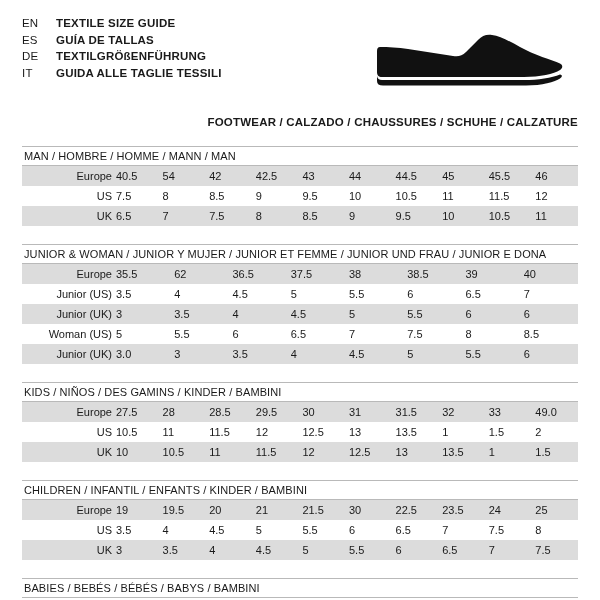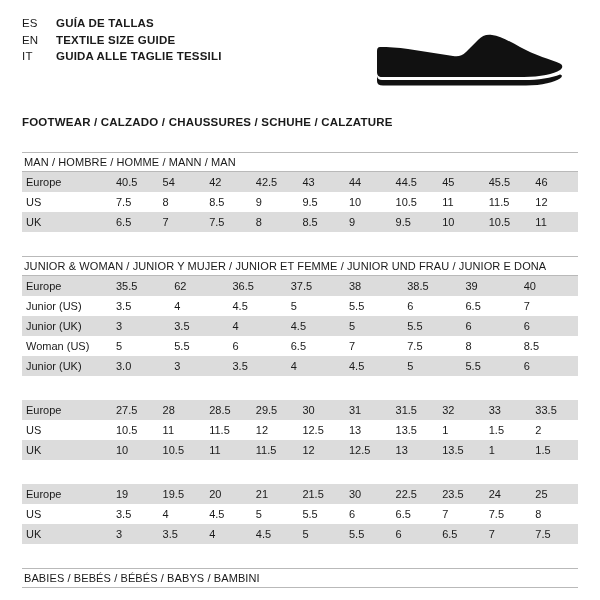--- a/index.html
+++ b/index.html
@@ -49,25 +49,26 @@
   .shoe-wrap {
     margin-right: 14px;
     margin-top: 16px;
   }
 
   .section-title {
     font-weight: bold;
     font-size: 11.5px;
     letter-spacing: 0.2px;
     margin-top: 18px;
+    text-align: right;
   }
 
   
   .group {
-    margin-top: 24px;
+    margin-top: 18px;
   }
   .group-title {
     font-size: 11px;
     font-weight: normal;
     letter-spacing: 0.1px;
     border-top: 1px solid #b9b9b9;
     border-bottom: 1px solid #b9b9b9;
     padding: 3px 2px 3px 2px;
   }
   table.sizes {
@@ -79,37 +80,42 @@
   table.sizes tr td {
     padding: 3.5px 0 3.5px 4px;
     line-height: 13px;
     white-space: nowrap;
   }
   table.sizes tr.shaded td {
     background: #dcdcdc;
   }
   table.sizes td.rowlabel {
     width: 86px;
+    text-align: right;
   }
 </style>
 </head>
 <body>
 
 <div class="page">
 
   <div class="header">
     <table class="lang-table">
       <tbody>
+        <tr>
+          <td class="lang-code">EN</td>
+          <td class="lang-title">TEXTILE SIZE GUIDE</td>
+        </tr>
         <tr>
           <td class="lang-code">ES</td>
           <td class="lang-title">GUÍA DE TALLAS</td>
         </tr>
         <tr>
-          <td class="lang-code">EN</td>
-          <td class="lang-title">TEXTILE SIZE GUIDE</td>
+          <td class="lang-code">DE</td>
+          <td class="lang-title">TEXTILGRÖßENFÜHRUNG</td>
         </tr>
         <tr>
           <td class="lang-code">IT</td>
           <td class="lang-title">GUIDA ALLE TAGLIE TESSILI</td>
         </tr>
       </tbody>
     </table>
 
     <div class="shoe-wrap">
       <svg width="190" height="62" viewBox="0 0 190 62" aria-hidden="true">
@@ -224,34 +230,35 @@
               <td>4</td>
               <td>4.5</td>
               <td>5</td>
               <td>5.5</td>
               <td>6</td>
             </tr>
           </tbody>
         </table>
       </div>
       <div class="group">
+        <div class="group-title">KIDS / NIÑOS / DES GAMINS / KINDER / BAMBINI</div>
         <table class="sizes">
           <tbody>
             <tr class="shaded">
               <td class="rowlabel">Europe</td>
               <td>27.5</td>
               <td>28</td>
               <td>28.5</td>
               <td>29.5</td>
               <td>30</td>
               <td>31</td>
               <td>31.5</td>
               <td>32</td>
               <td>33</td>
-              <td>33.5</td>
+              <td>49.0</td>
             </tr>
             <tr>
               <td class="rowlabel">US</td>
               <td>10.5</td>
               <td>11</td>
               <td>11.5</td>
               <td>12</td>
               <td>12.5</td>
               <td>13</td>
               <td>13.5</td>
@@ -269,20 +276,21 @@
               <td>12.5</td>
               <td>13</td>
               <td>13.5</td>
               <td>1</td>
               <td>1.5</td>
             </tr>
           </tbody>
         </table>
       </div>
       <div class="group">
+        <div class="group-title">CHILDREN / INFANTIL / ENFANTS / KINDER / BAMBINI</div>
         <table class="sizes">
           <tbody>
             <tr class="shaded">
               <td class="rowlabel">Europe</td>
               <td>19</td>
               <td>19.5</td>
               <td>20</td>
               <td>21</td>
               <td>21.5</td>
               <td>30</td>

